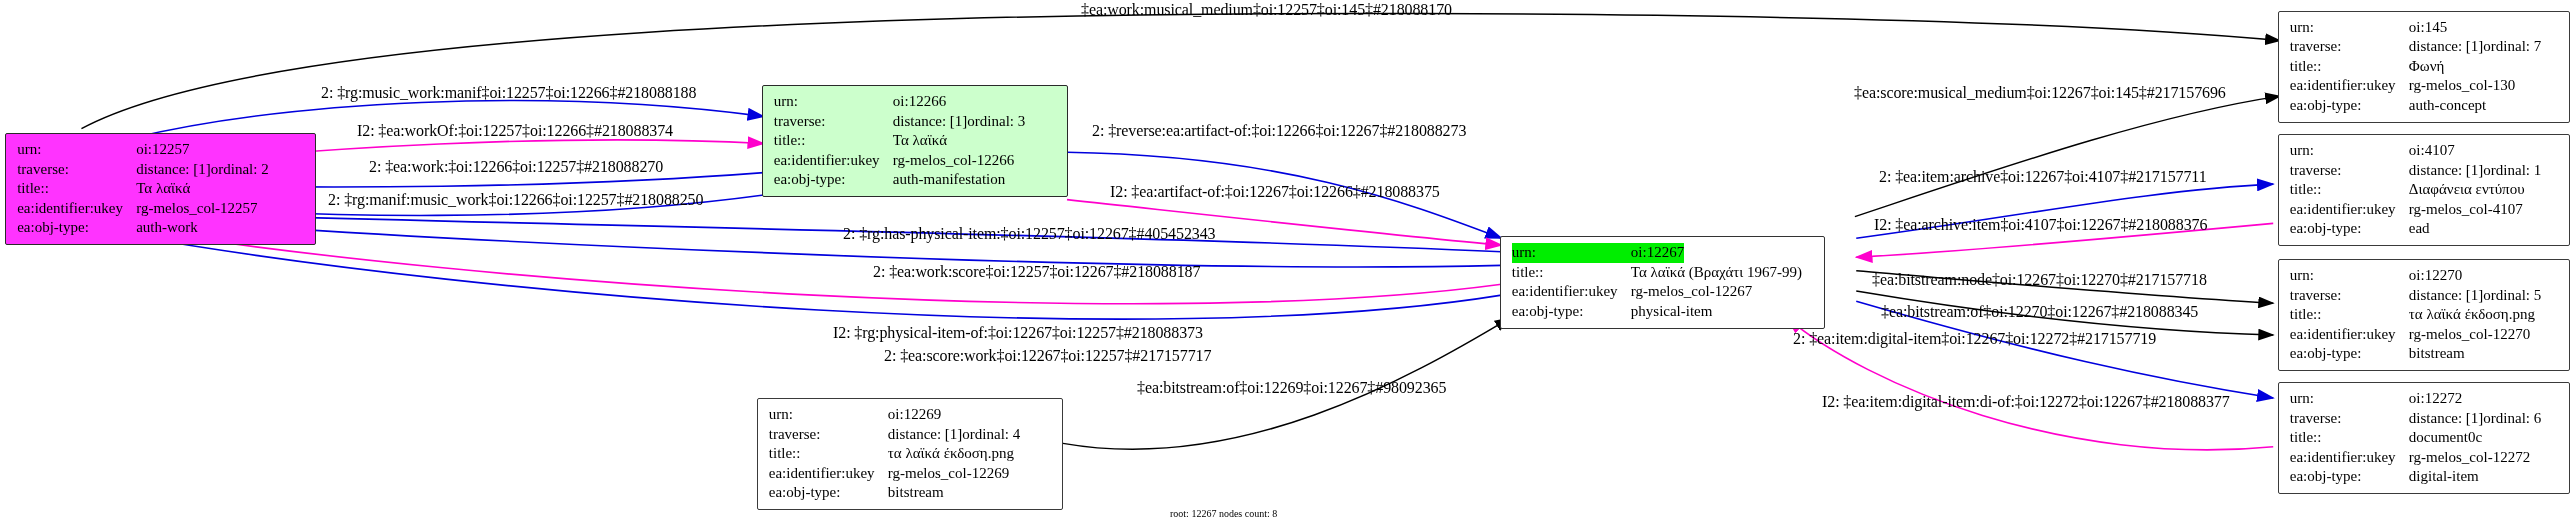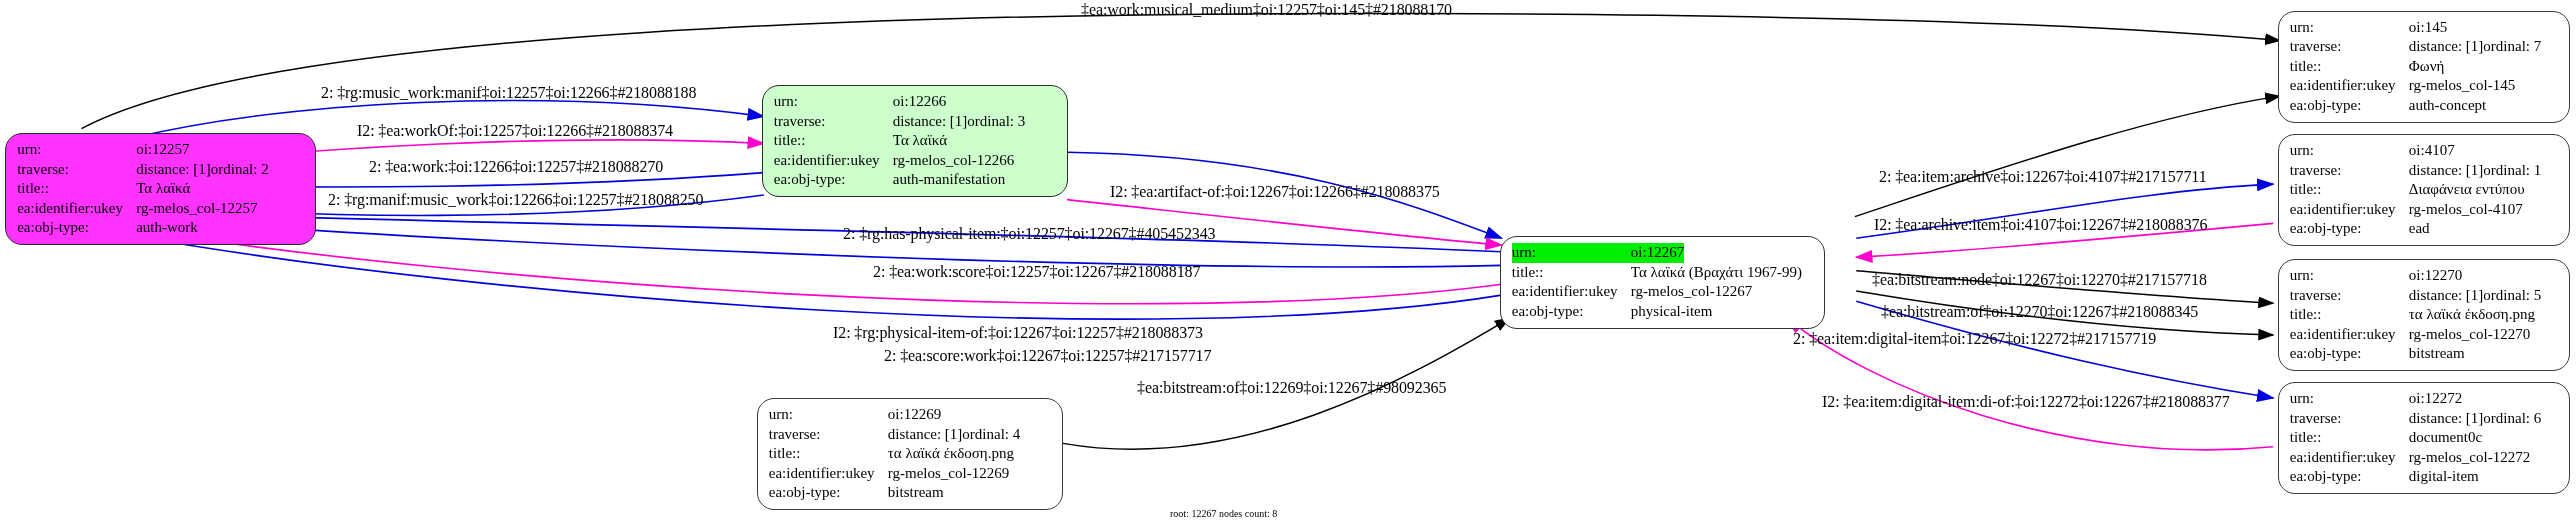--- a/index.html
+++ b/index.html
@@ -1,21 +1,21 @@
 <!DOCTYPE html>
 <html style="font-size:10.8px"><head>
 <meta charset="utf-8">
 <style>
   html,body{margin:0;padding:0;background:#ffffff;}
   body{width:2576px;height:530px;position:relative;overflow:hidden;
        font-family:"Liberation Serif","DejaVu Serif",serif;color:#000;}
   #graph{position:absolute;inset:0;width:2576px;height:530px;}
   svg.edges{position:absolute;left:0;top:0;width:2576px;height:530px;pointer-events:none;}
 
-  .node{position:absolute;border:1.7px solid #3a3a3a;border-radius:17px;
+  .node{position:absolute;border:1.7px solid #3a3a3a;border-radius:2px;
         background:#ffffff;box-sizing:border-box;padding:6.1px 9.5px 6.8px 10.8px;}
   .node.magenta{background:#ff33ff;border-color:#2a2a2a;}
   .node.palegreen{background:#ccffcc;border-color:#2a2a2a;}
   .node.rootnode{background:#ffffff;border-color:#333;}
 
   .row{display:flex;align-items:baseline;white-space:nowrap;line-height:1.30;}
   .k{width:119px;flex:0 0 119px;font-size:15px;}
   .v{font-size:15px;}
   .row.hl .k,.row.hl .v{background:#00ee00;}
   .row.hl .k{padding-right:0;}
@@ -157,21 +157,21 @@
       <span class="k">traverse:</span>
       <span class="v">distance: [1]</span>
       <span class="v ord">ordinal: 7</span>
     </div>
     <div class="row">
       <span class="k">title::</span>
       <span class="v">Φωνή</span>
     </div>
     <div class="row">
       <span class="k">ea:identifier:ukey</span>
-      <span class="v">rg-melos_col-145</span>
+      <span class="v">rg-melos_col-130</span>
     </div>
     <div class="row">
       <span class="k">ea:obj-type:</span>
       <span class="v">auth-concept</span>
     </div>
   </div>
 
   <div class="node" style="left:2278px;top:134px;width:292px;">
     <div class="row">
       <span class="k">urn:</span>
@@ -270,21 +270,23 @@
 
   <div class="elabel" style="left:1081px;top:1.4px;">‡ea:work:musical_medium‡oi:12257‡oi:145‡#218088170</div>
   <div class="elabel" style="left:321px;top:84px;">2: ‡rg:music_work:manif‡oi:12257‡oi:12266‡#218088188</div>
   <div class="elabel" style="left:357px;top:122px;">I2: ‡ea:workOf:‡oi:12257‡oi:12266‡#218088374</div>
   <div class="elabel" style="left:369px;top:158px;">2: ‡ea:work:‡oi:12266‡oi:12257‡#218088270</div>
   <div class="elabel" style="left:328px;top:191px;">2: ‡rg:manif:music_work‡oi:12266‡oi:12257‡#218088250</div>
   <div class="elabel" style="left:843px;top:225px;">2: ‡rg:has-physical-item:‡oi:12257‡oi:12267‡#405452343</div>
   <div class="elabel" style="left:873px;top:263px;">2: ‡ea:work:score‡oi:12257‡oi:12267‡#218088187</div>
   <div class="elabel" style="left:833px;top:324px;">I2: ‡rg:physical-item-of:‡oi:12267‡oi:12257‡#218088373</div>
   <div class="elabel" style="left:872px;top:347px;margin-left:12px;">2: ‡ea:score:work‡oi:12267‡oi:12257‡#217157717</div>
+  <div class="elabel" style="left:1092px;top:122px;">2: ‡reverse:ea:artifact-of:‡oi:12266‡oi:12267‡#218088273</div>
   <div class="elabel" style="left:1110px;top:183px;">I2: ‡ea:artifact-of:‡oi:12267‡oi:12266‡#218088375</div>
+  <div class="elabel" style="left:1854px;top:84px;">‡ea:score:musical_medium‡oi:12267‡oi:145‡#217157696</div>
   <div class="elabel" style="left:1879px;top:168px;">2: ‡ea:item:archive‡oi:12267‡oi:4107‡#217157711</div>
   <div class="elabel" style="left:1874px;top:216px;">I2: ‡ea:archive:item‡oi:4107‡oi:12267‡#218088376</div>
   <div class="elabel" style="left:1872px;top:271px;">‡ea:bitstream:node‡oi:12267‡oi:12270‡#217157718</div>
   <div class="elabel" style="left:1881px;top:303px;">‡ea:bitstream:of‡oi:12270‡oi:12267‡#218088345</div>
   <div class="elabel" style="left:1793px;top:330px;">2: ‡ea:item:digital-item‡oi:12267‡oi:12272‡#217157719</div>
   <div class="elabel" style="left:1822px;top:393px;">I2: ‡ea:item:digital-item:di-of:‡oi:12272‡oi:12267‡#218088377</div>
   <div class="elabel" style="left:1137px;top:379px;">‡ea:bitstream:of‡oi:12269‡oi:12267‡#98092365</div>
 
   <div class="footer" style="left:1170px;top:508px;">root: 12267 nodes count: 8</div>
 </div>

